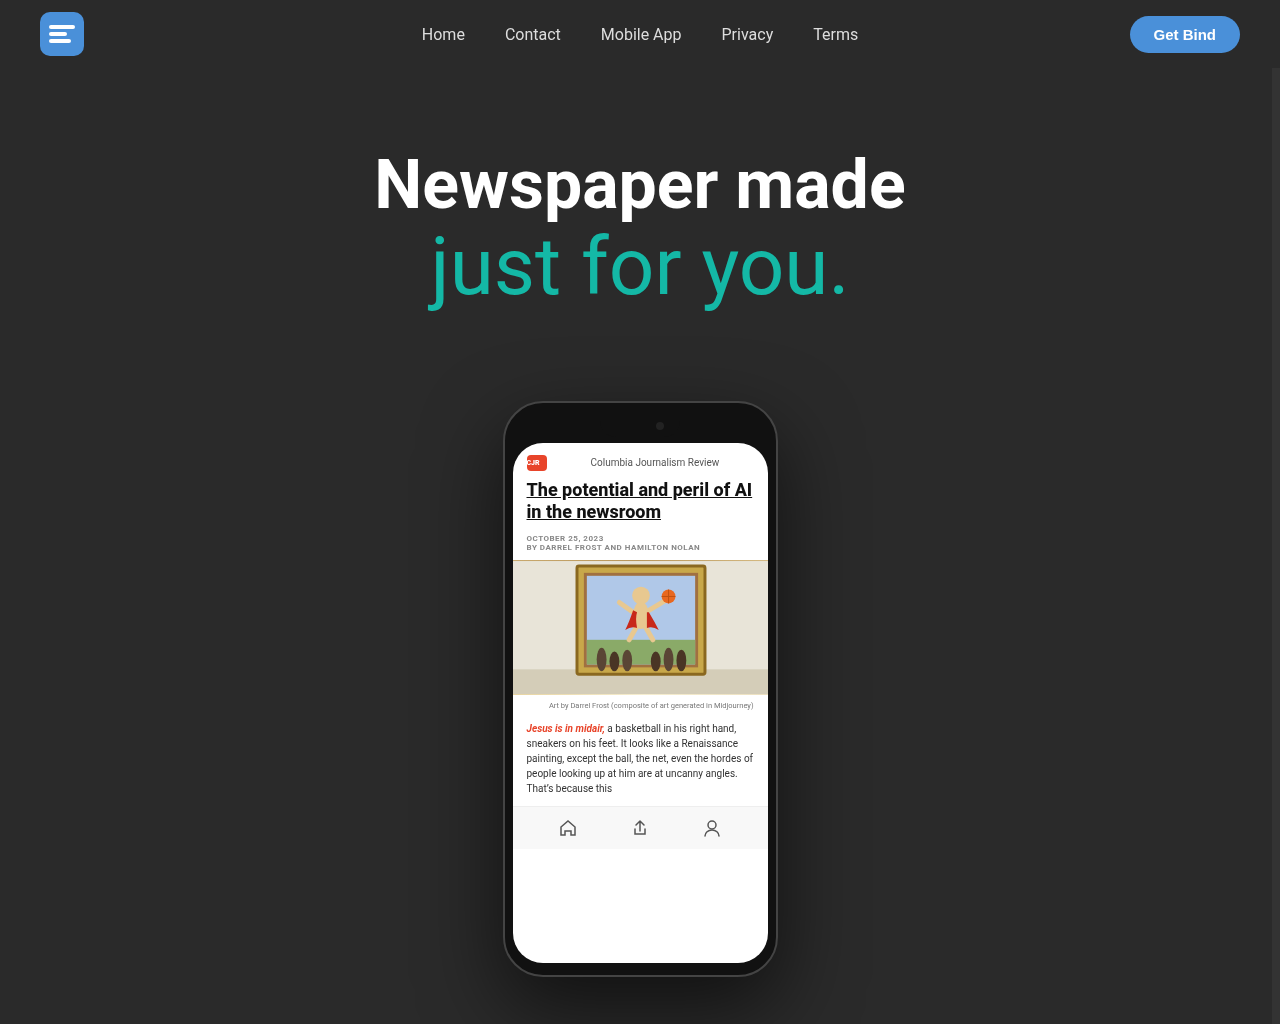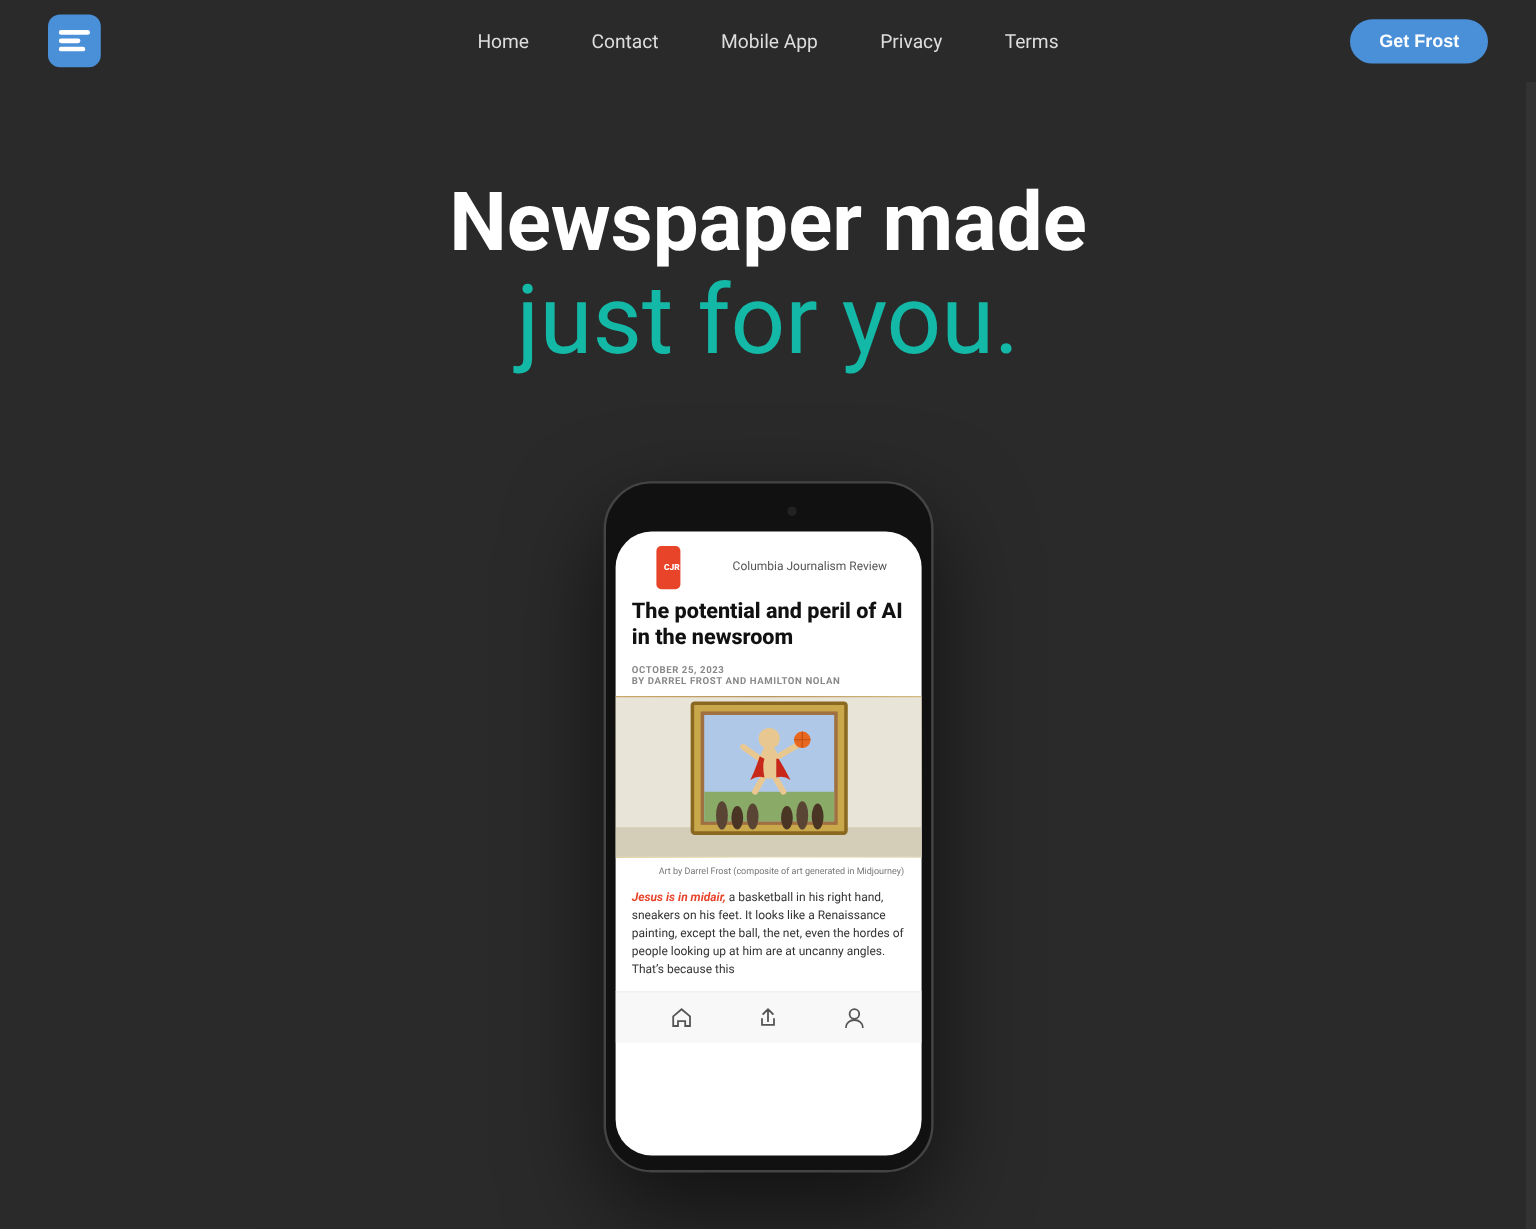--- a/index.html
+++ b/index.html
@@ -40,21 +40,21 @@
     }
 
     .nav-logo svg {
       width: 26px;
       height: 18px;
     }
 
     .nav-links {
       display: flex;
       align-items: center;
-      gap: 52px;
+      gap: 40px;
       list-style: none;
       position: absolute;
       left: 50%;
       transform: translateX(-50%);
     }
 
     .nav-links a {
       color: #dddddd;
       text-decoration: none;
       font-size: 16px;
@@ -149,46 +149,46 @@
     
     .article-header {
       padding: 12px 14px 8px;
       display: flex;
       align-items: center;
       gap: 8px;
     }
 
     .source-badge {
       width: 20px;
-      height: 36px;
+      height: 16px;
       background-color: #e8442a;
       border-radius: 4px;
       display: flex;
       align-items: center;
-      justify-content: flex-end;
+      justify-content: flex-start;
       font-size: 7px;
       font-weight: 900;
       color: white;
       flex-shrink: 0;
-      margin-left: 20px;
     }
 
     .source-name {
       font-size: 10px;
       color: #555555;
       font-weight: 400;
       margin-left: 36px;
     }
 
     .article-title {
       padding: 0 14px 8px;
       font-size: 18px;
       font-weight: 800;
       color: #111111;
       line-height: 1.25;
+      text-decoration: underline;
     }
 
     .article-meta {
       padding: 2px 14px 8px;
     }
 
     .article-date {
       font-size: 8px;
       color: #888888;
       letter-spacing: 0.5px;
@@ -300,21 +300,21 @@
       <a href="#">Mobile App</a>
     </li>
     <li>
       <a href="#">Privacy</a>
     </li>
     <li>
       <a href="#">Terms</a>
     </li>
   </ul>
 
-  <button class="get-bind-btn">Get Frost</button>
+  <button class="get-bind-btn">Get Bind</button>
 </nav>
 
 <section class="hero">
   <span class="hero-title-line1">Newspaper made</span>
   <span class="hero-title-line2">just for you.</span>
 </section>
 
 <div class="phone-container">
   <div class="phone-outer">
 

